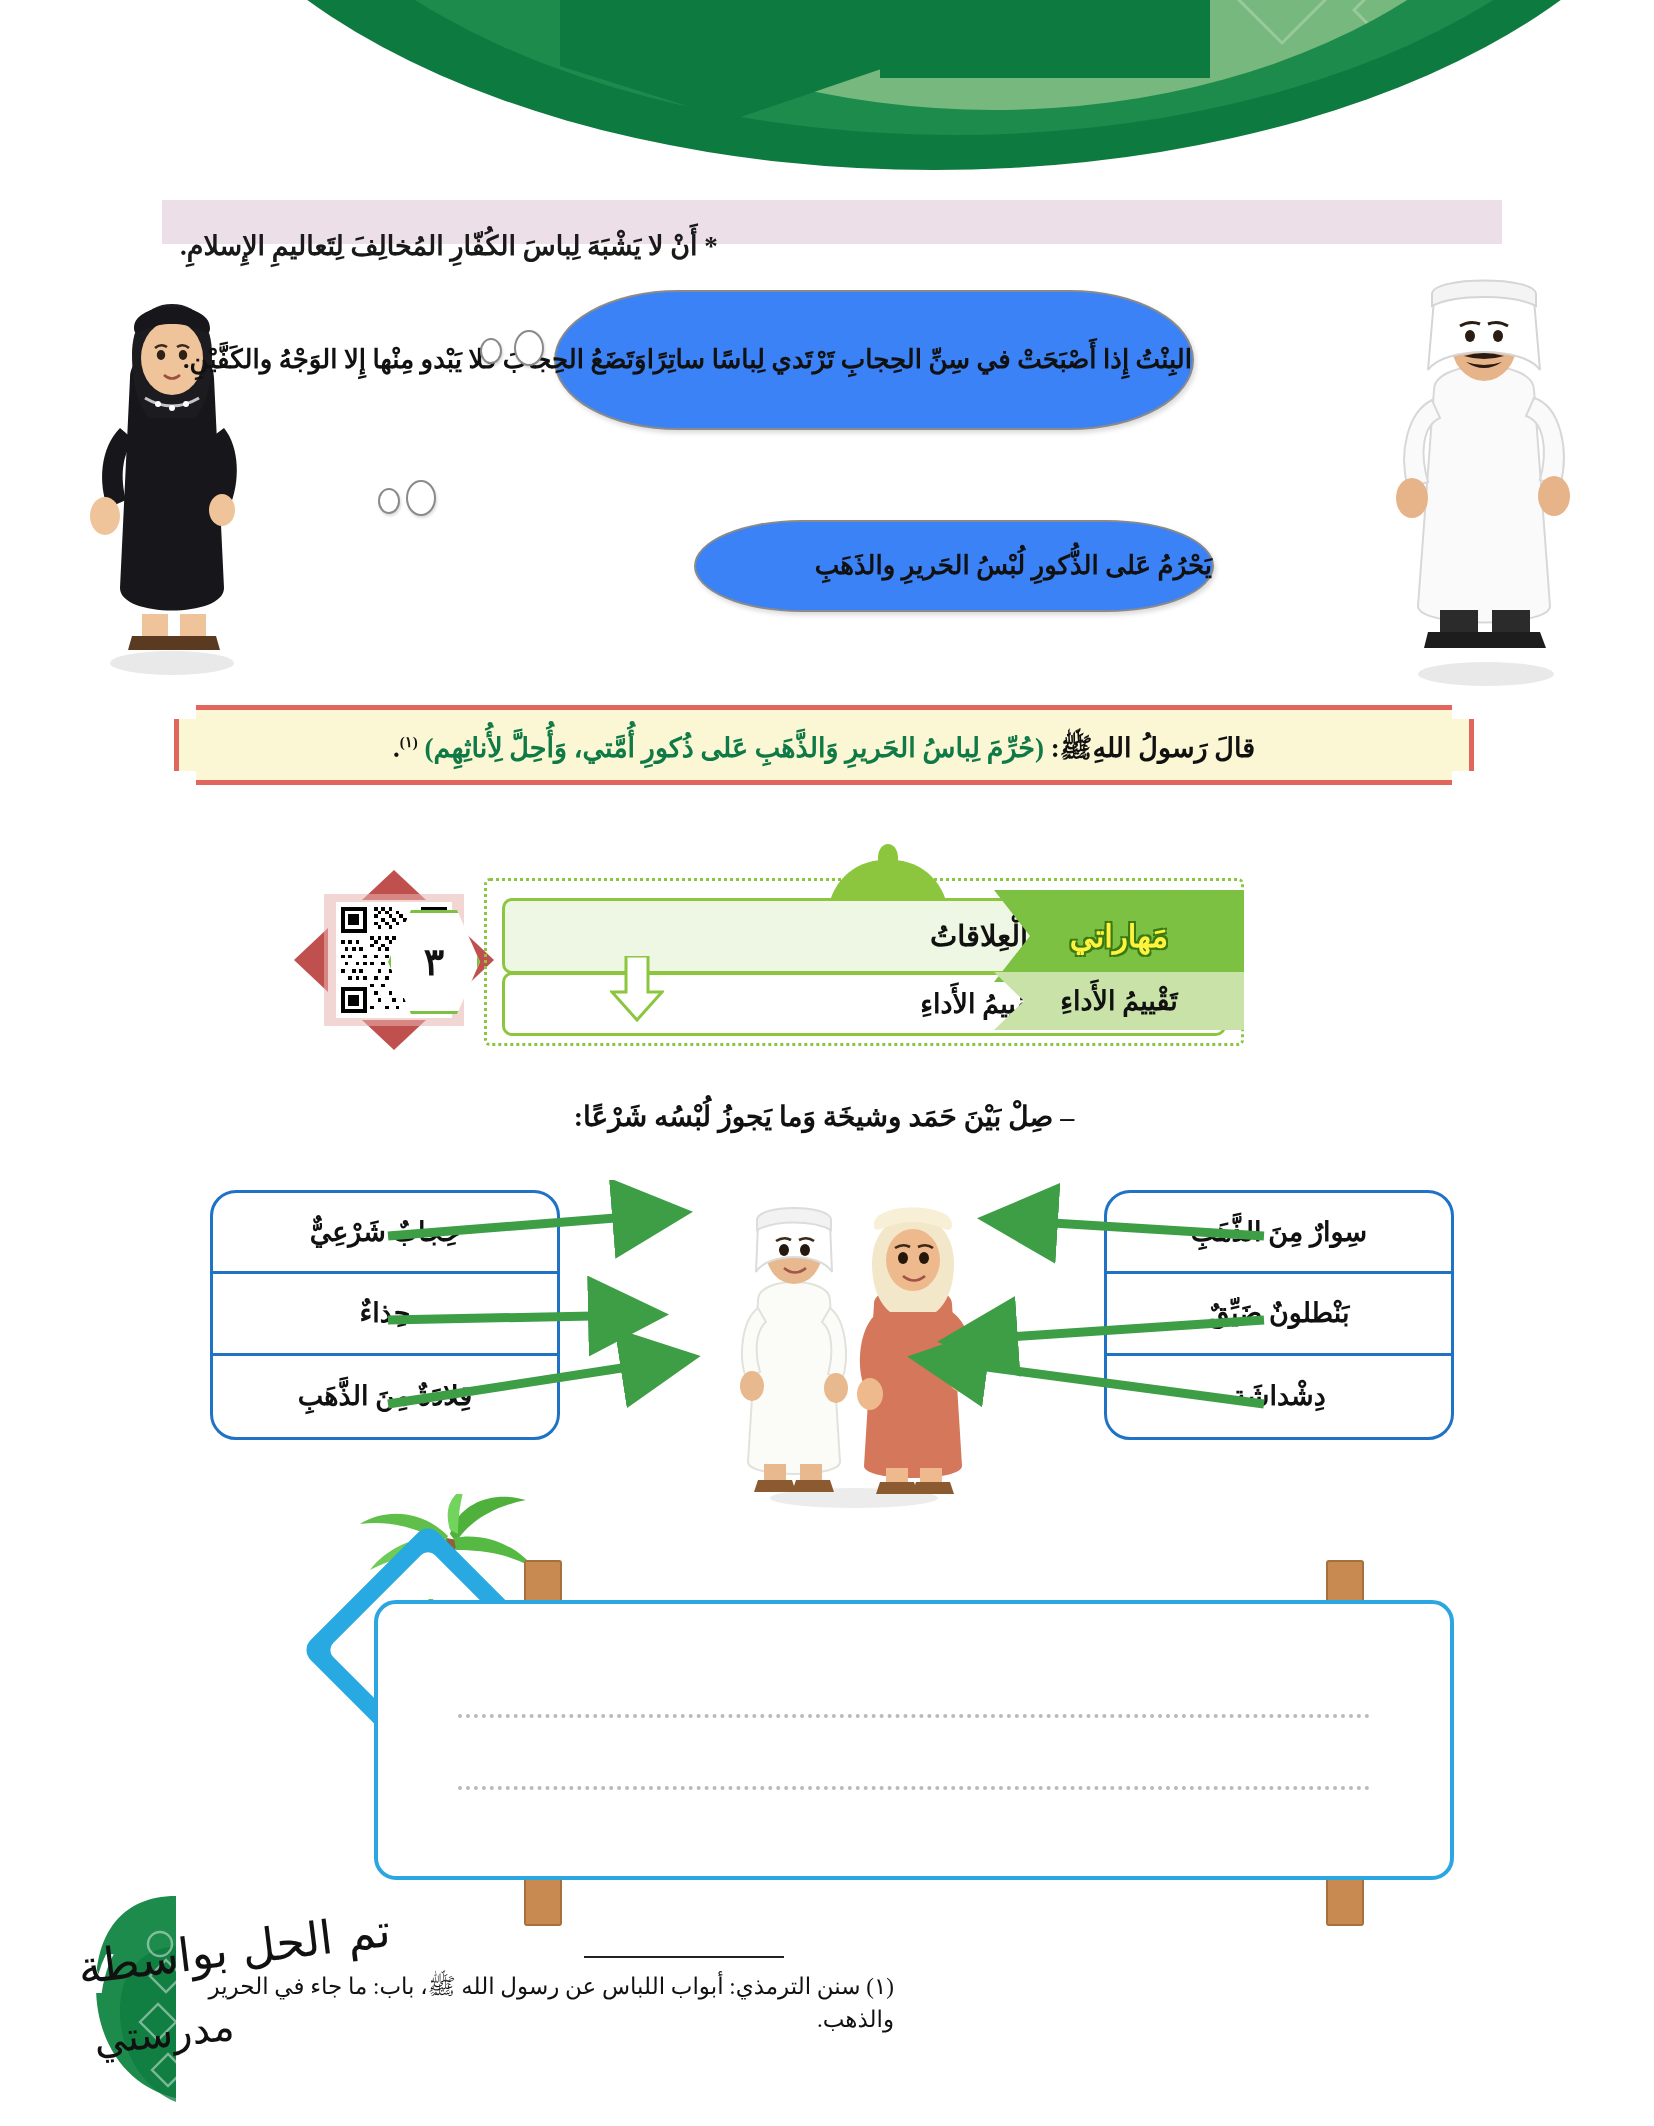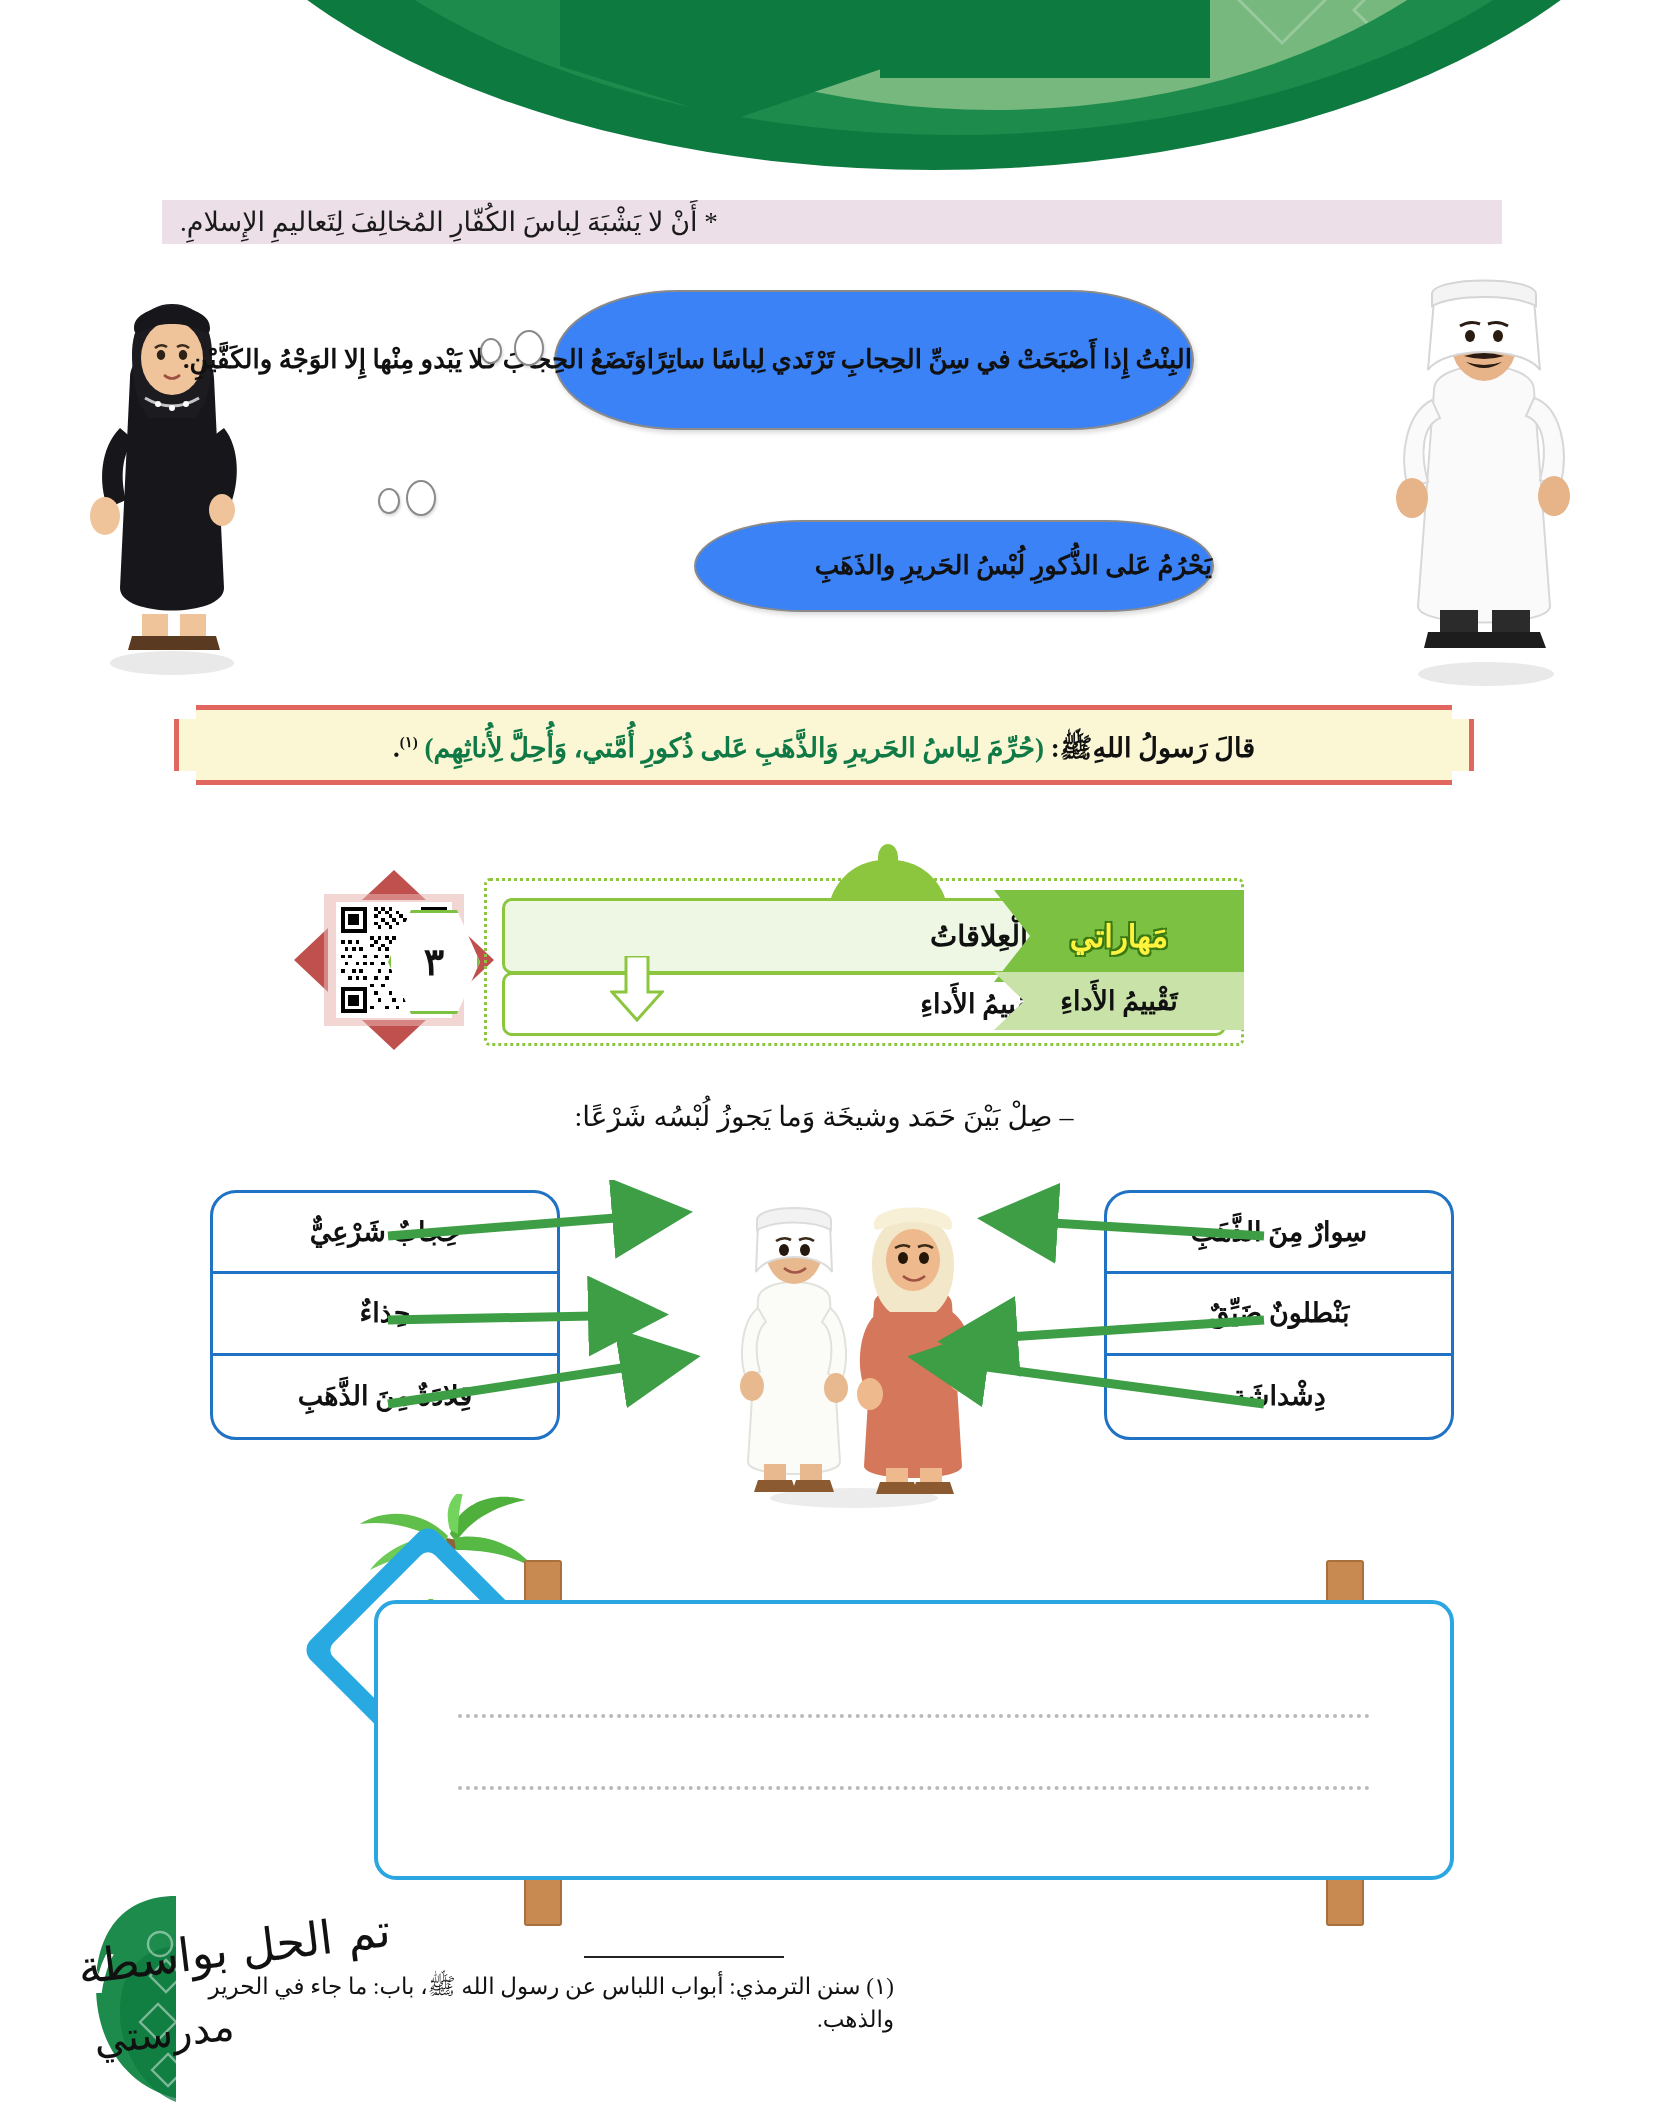--- a/index.html
+++ b/index.html
@@ -38,22 +38,23 @@
   }
 
   
   .pink-bar{
     position:absolute;top:200px;right:152px;width:1340px;height:44px;
     background:#eddfe7;
   }
   .pink-bar span{
     display:block;width:100%;height:100%;
     line-height:44px;padding-left:18px;box-sizing:border-box;
-    text-align:left;font-size:27px;font-weight:normal;color:#1a1a1a;
+    text-align:left;font-size:27px;font-weight:bold;color:#1a1a1a;
     font-family:"Liberation Serif","DejaVu Serif",serif;
+    margin-top:24px;
   }
 
   
   .char{position:absolute;}
   .char svg{display:block;}
 
   
   .bubble{
     position:absolute;background:#3b82f6;border:2px solid #8a8a8a;
     border-radius:160px/90px;box-sizing:border-box;
@@ -125,21 +126,21 @@
     background:#fff;border:3px solid #7cc142;
     clip-path:polygon(25% 0,75% 0,100% 50%,75% 100%,25% 100%,0 50%);
     display:flex;align-items:center;justify-content:center;
   }
   .hexnum span{font-size:38px;font-weight:bold;color:#111;}
   .down-arrow{position:absolute;top:96px;left:126px;width:54px;height:66px;}
 
   
   .instruction{
     position:absolute;top:1100px;right:180px;width:1300px;text-align:center;
-    font-size:28px;font-weight:normal;color:#111;
+    font-size:28px;font-weight:bold;color:#111;
   }
 
   
   .mbox{
     position:absolute;border:3px solid #1f72c4;border-radius:26px;
     background:#fff;overflow:hidden;box-sizing:border-box;
   }
   .mbox-left{top:1190px;right:1094px;width:350px;height:250px;}
   .mbox-right{top:1190px;right:200px;width:350px;height:250px;}
   .mrow{height:33.33%;display:flex;align-items:center;justify-content:center;

